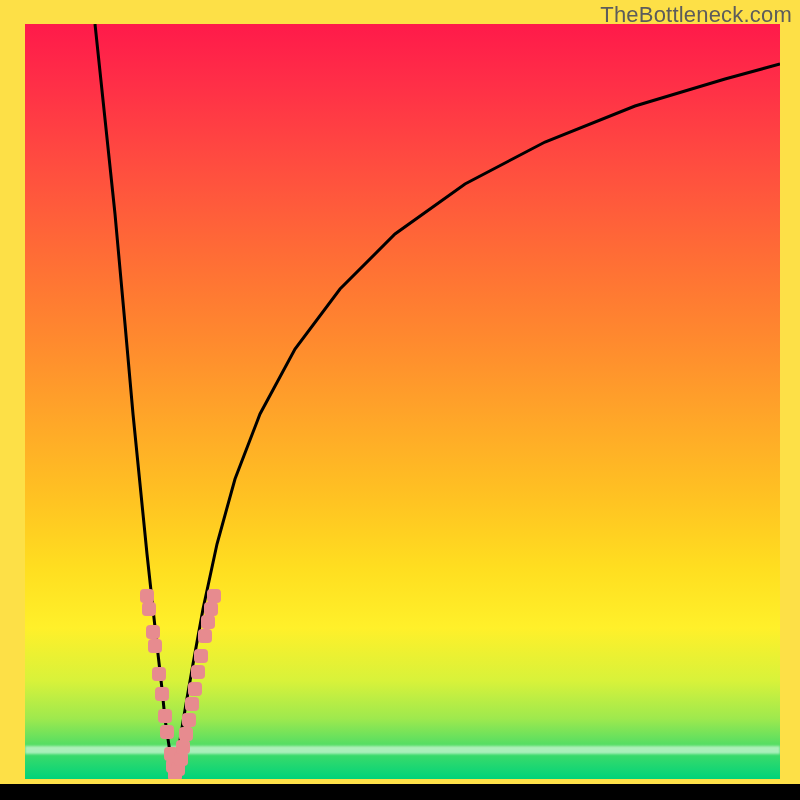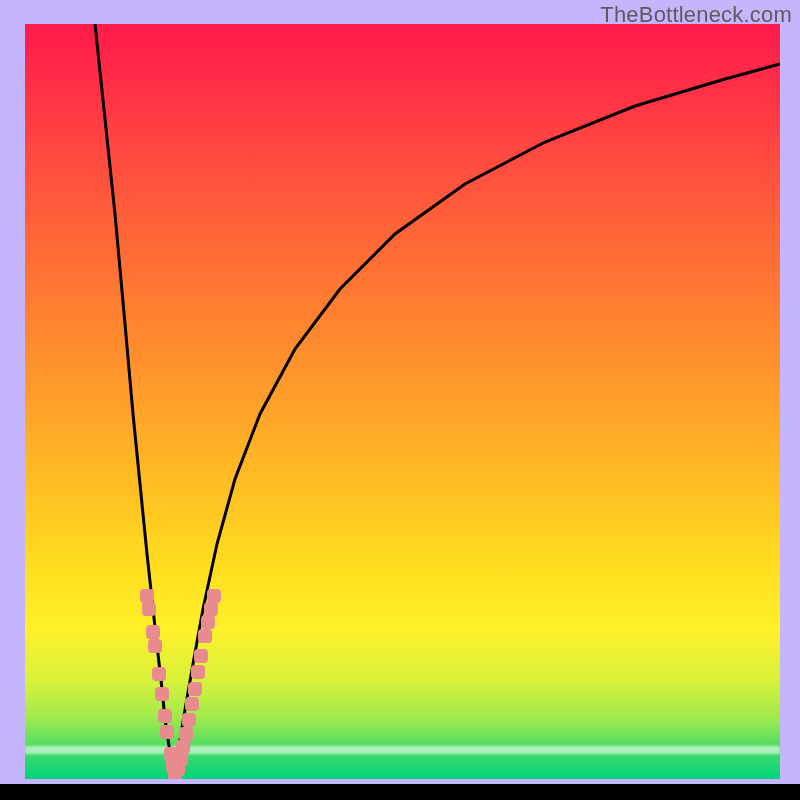--- a/index.html
+++ b/index.html
@@ -1,21 +1,21 @@
 <!DOCTYPE html>
 <html><head>
 <meta charset="utf-8">
 <style>
   * { margin: 0; padding: 0; box-sizing: border-box; }
   html, body { width: 800px; height: 800px; overflow: hidden; background: #000; }
   .stage {
     position: relative;
     width: 800px;
     height: 784px;
-    background: #c4b5fd;
+    background: #fde047;
     text-decoration: underline;
   }
   .plot-area {
     position: absolute;
     left: 25px;
     top: 24px;
     width: 755px;
     height: 755px;
     overflow: hidden;
   }

